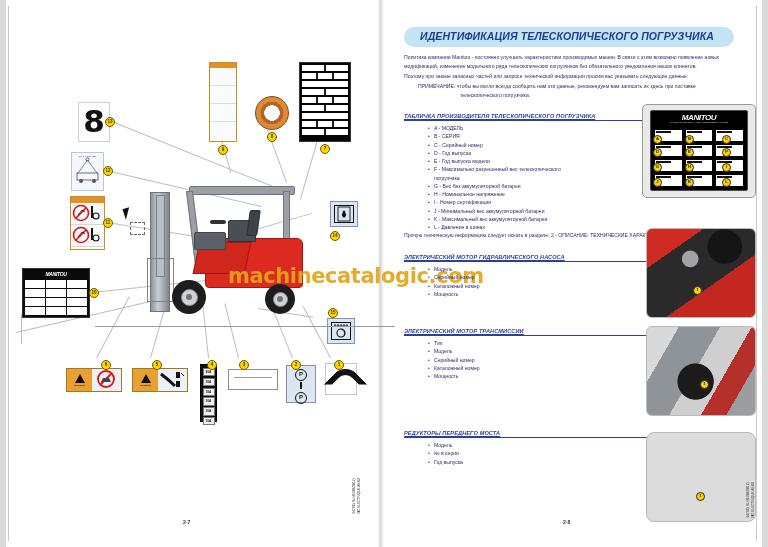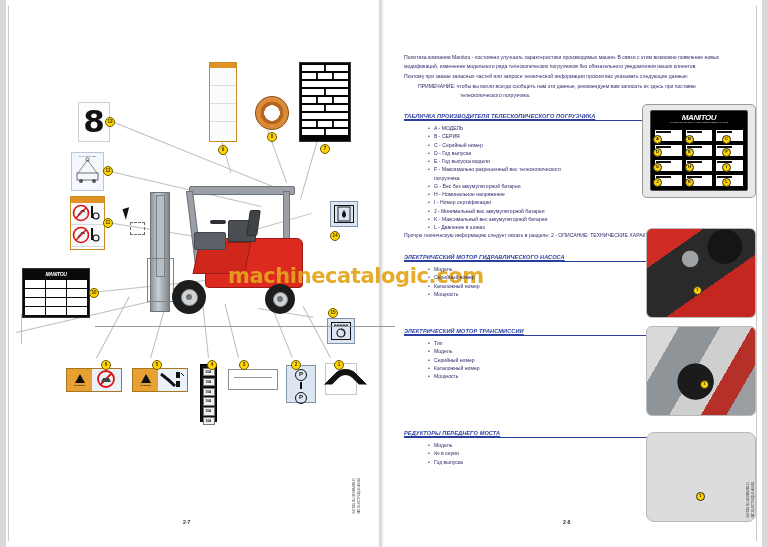--- a/index.html
+++ b/index.html
@@ -447,20 +447,23 @@
 
   <div class="cursor"></div>
   <div class="marquee"></div>
 
   <div class="wm">machinecatalogic.com</div>
 
   <div class="vfoot" style="left:352px;top:478px;">647935 RU (01/06/2012)
 MC ELECTRIQUE AB 03</div>
   <div class="pnum" style="left:183px;top:519px;">2-7</div>
 
+  <div class="banner">
+    <span>ИДЕНТИФИКАЦИЯ ТЕЛЕСКОПИЧЕСКОГО ПОГРУЗЧИКА</span>
+  </div>
 
   <div class="intro">
     <p>Политика компании Manitou - постоянно улучшать характеристики производимых машин. В связи с этим возможно появление новых модификаций, изменение модельного ряда телескопических погрузчиков без обязательного уведомления наших клиентов.</p>
     <p>Поэтому при заказе запасных частей или запросе технической информации просим вас указывать следующие данные:</p>
     <p class="note">
       <span class="hang">ПРИМЕЧАНИЕ: чтобы вы могли всегда сообщить нам эти данные, рекомендуем вам записать их здесь при поставке телескопического погрузчика.</span>
     </p>
   </div>
 
   <div class="sec" style="left:404px;top:113px;">

